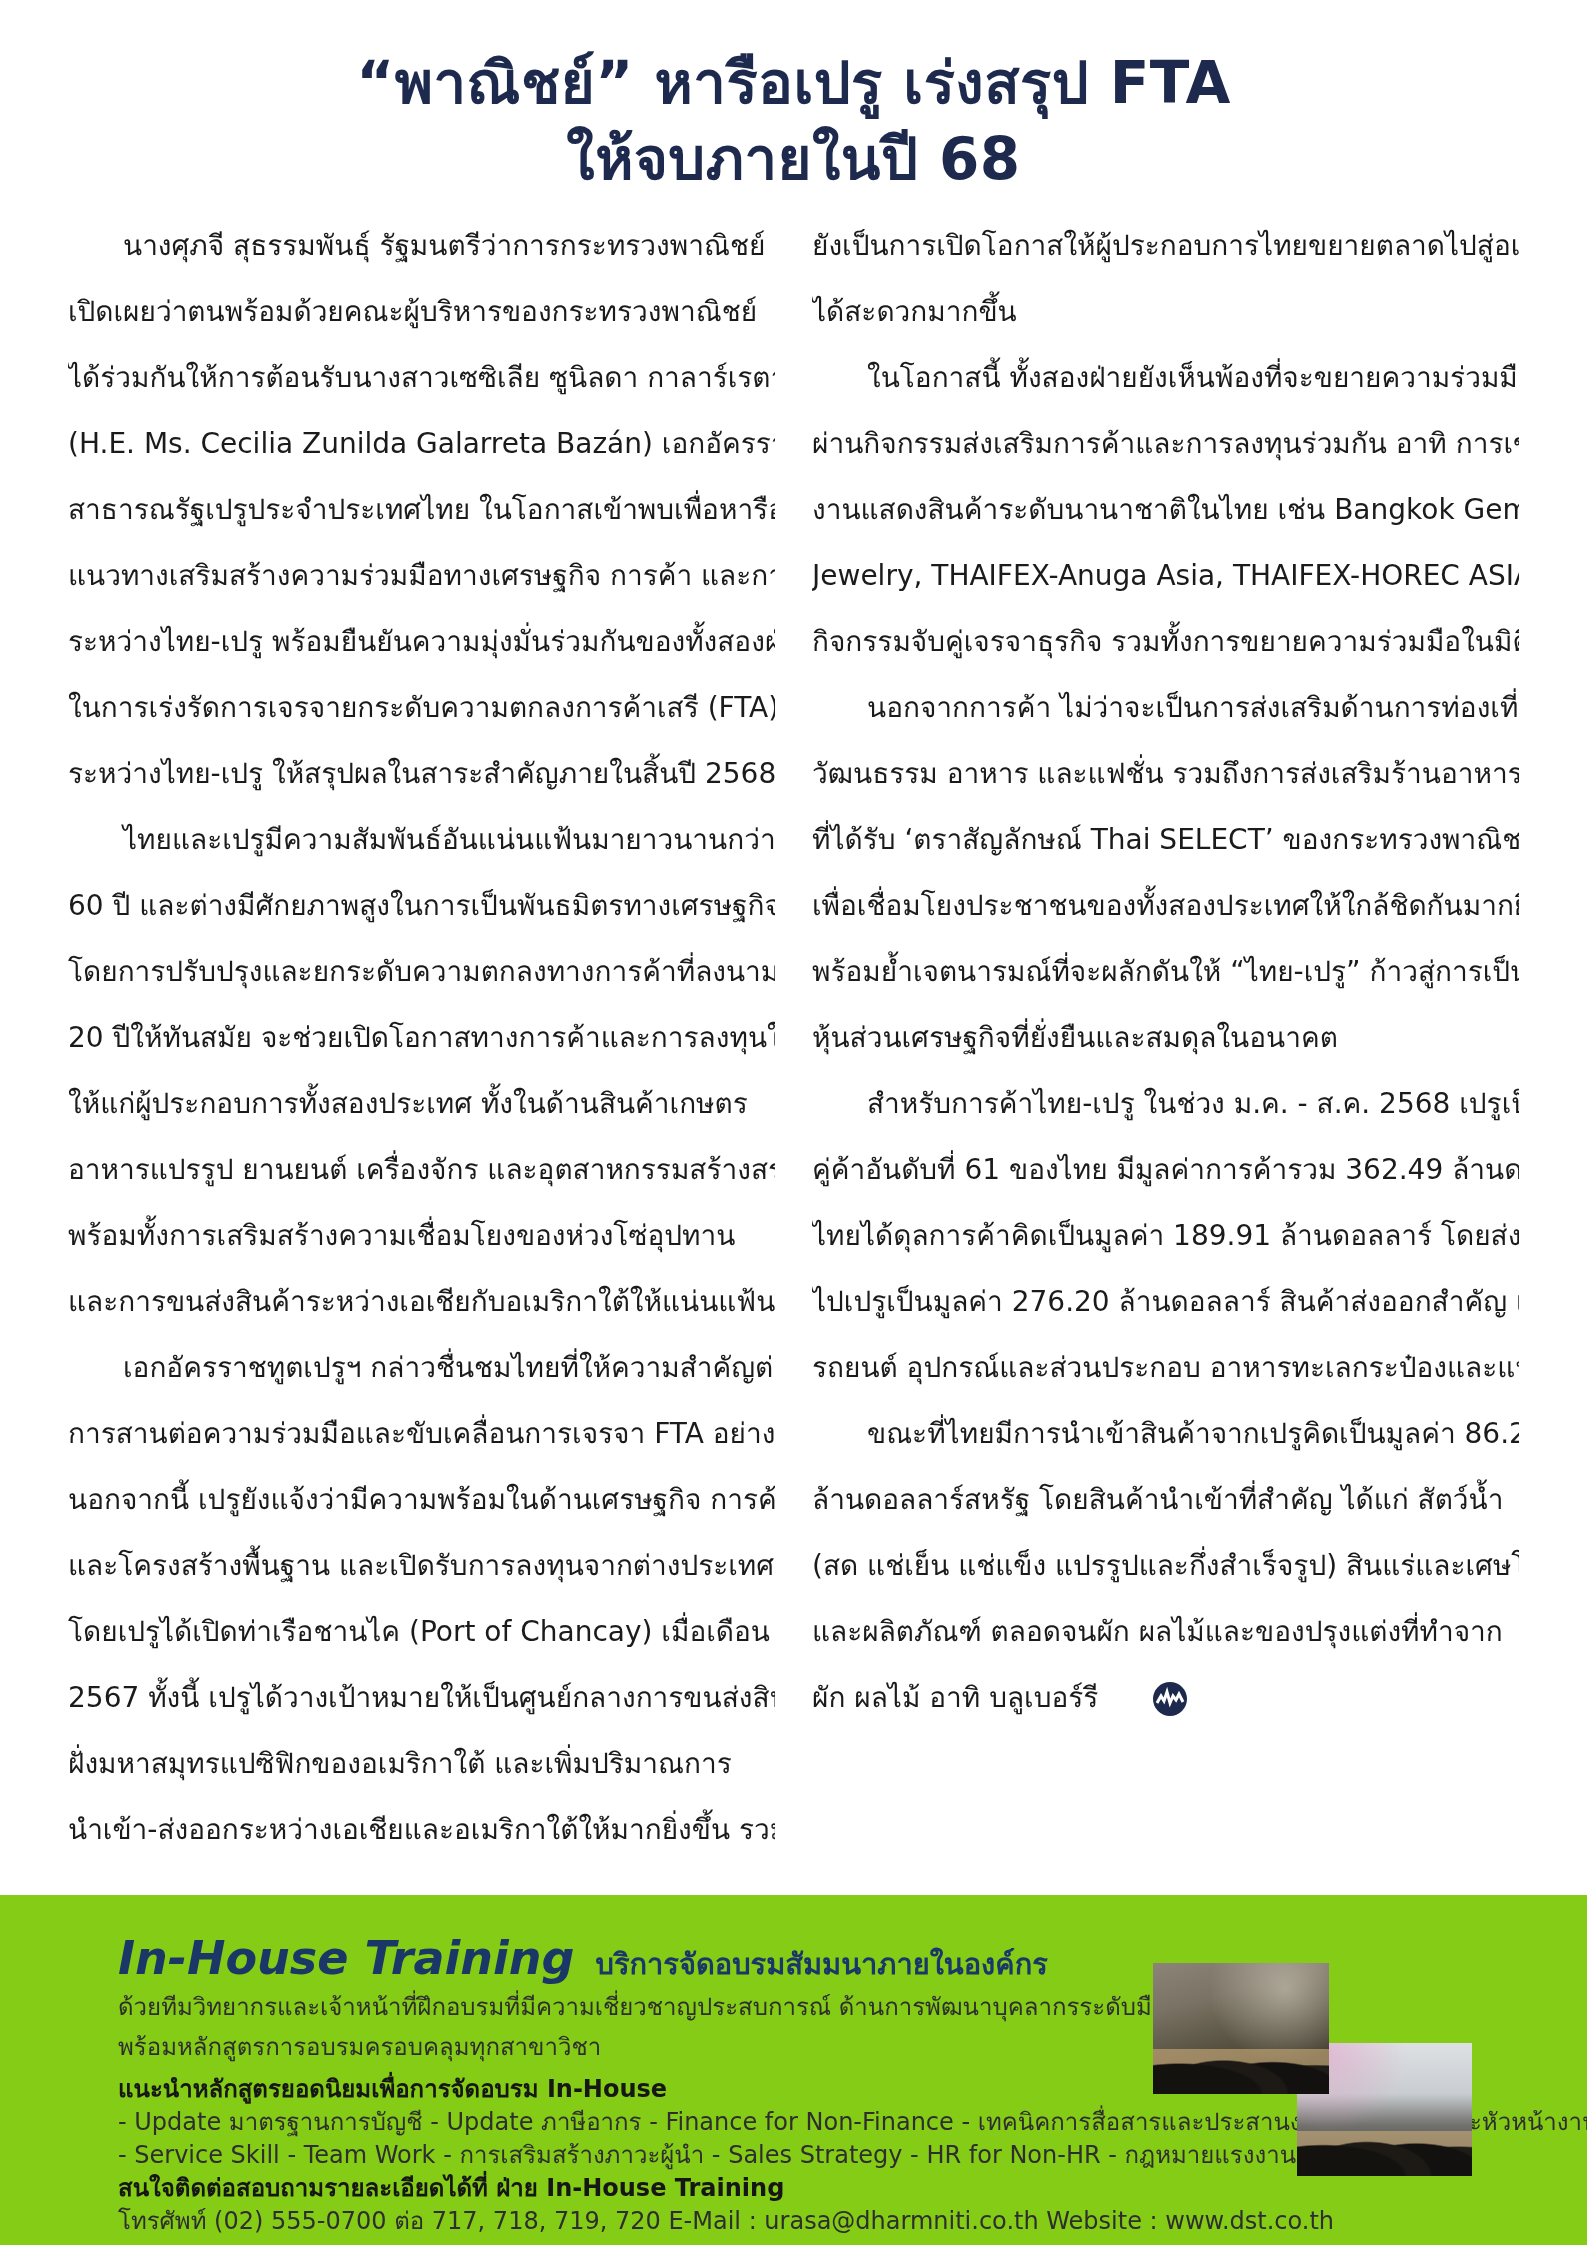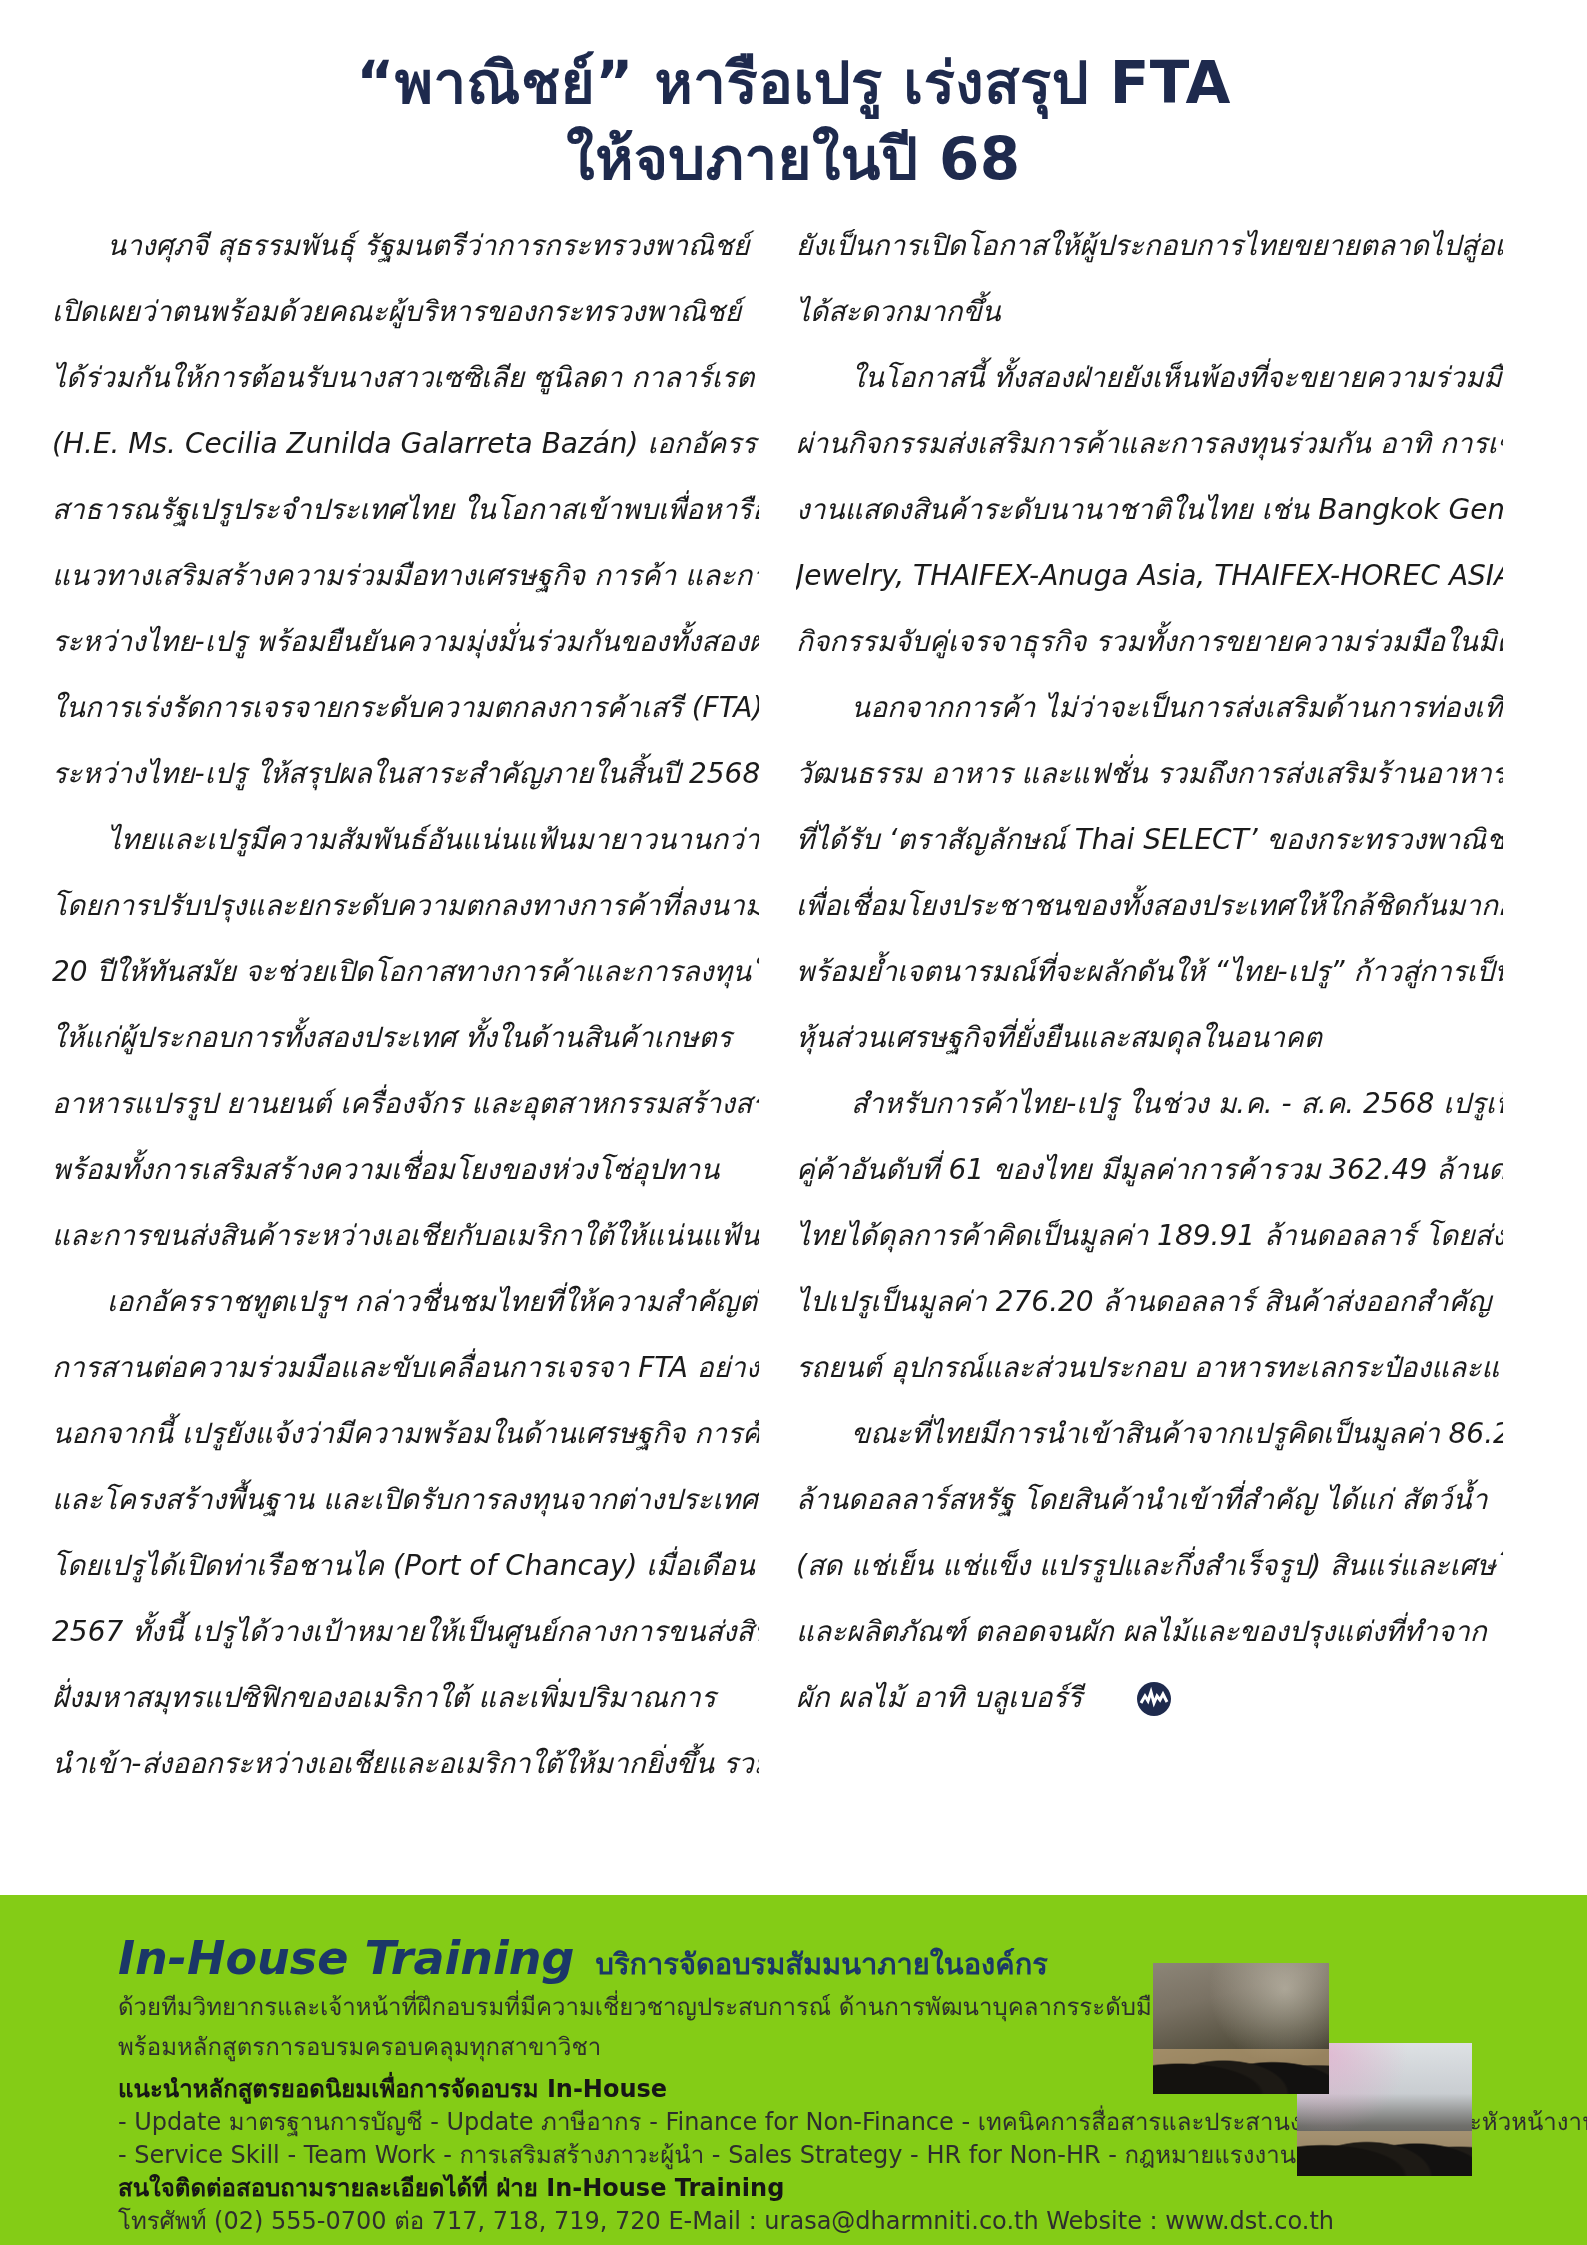--- a/index.html
+++ b/index.html
@@ -18,23 +18,22 @@
     font-weight:700;
   }
   .headline .t-line {
     font-size:58px;
     line-height:76px;
     letter-spacing:0.5px;
   }
   
   .columns {
     display:flex;
-    margin:16px 67px 0 52px;
+    margin:16px 67px 0 68px;
     gap:37px;
-    font-style:italic;
   }
   .col {
     width:707px;
     font-size:28px;
     color:#1b1b1b;
   }
   .tline {
     height:66px;
     line-height:66px;
     white-space:nowrap;
@@ -130,20 +129,21 @@
       <div class="tline ind"><span>นางศุภจี สุธรรมพันธุ์ รัฐมนตรีว่าการกระทรวงพาณิชย์</span></div>
       <div class="tline"><span>เปิดเผยว่าตนพร้อมด้วยคณะผู้บริหารของกระทรวงพาณิชย์</span></div>
       <div class="tline"><span>ได้ร่วมกันให้การต้อนรับนางสาวเซซิเลีย ซูนิลดา กาลาร์เรตา บาซัน</span></div>
       <div class="tline"><span>(H.E. Ms. Cecilia Zunilda Galarreta Bazán) เอกอัครราชทูต</span></div>
       <div class="tline"><span>สาธารณรัฐเปรูประจำประเทศไทย ในโอกาสเข้าพบเพื่อหารือ</span></div>
       <div class="tline"><span>แนวทางเสริมสร้างความร่วมมือทางเศรษฐกิจ การค้า และการลงทุน</span></div>
       <div class="tline"><span>ระหว่างไทย-เปรู พร้อมยืนยันความมุ่งมั่นร่วมกันของทั้งสองฝ่าย</span></div>
       <div class="tline"><span>ในการเร่งรัดการเจรจายกระดับความตกลงการค้าเสรี (FTA)</span></div>
       <div class="tline"><span>ระหว่างไทย-เปรู ให้สรุปผลในสาระสำคัญภายในสิ้นปี 2568</span></div>
       <div class="tline ind"><span>ไทยและเปรูมีความสัมพันธ์อันแน่นแฟ้นมายาวนานกว่า</span></div>
+      <div class="tline"><span>60 ปี และต่างมีศักยภาพสูงในการเป็นพันธมิตรทางเศรษฐกิจ</span></div>
       <div class="tline"><span>โดยการปรับปรุงและยกระดับความตกลงทางการค้าที่ลงนามไว้กว่า</span></div>
       <div class="tline"><span>20 ปีให้ทันสมัย จะช่วยเปิดโอกาสทางการค้าและการลงทุนใหม่ๆ</span></div>
       <div class="tline"><span>ให้แก่ผู้ประกอบการทั้งสองประเทศ ทั้งในด้านสินค้าเกษตร</span></div>
       <div class="tline"><span>อาหารแปรรูป ยานยนต์ เครื่องจักร และอุตสาหกรรมสร้างสรรค์</span></div>
       <div class="tline"><span>พร้อมทั้งการเสริมสร้างความเชื่อมโยงของห่วงโซ่อุปทาน</span></div>
       <div class="tline"><span>และการขนส่งสินค้าระหว่างเอเชียกับอเมริกาใต้ให้แน่นแฟ้นยิ่งขึ้น</span></div>
       <div class="tline ind"><span>เอกอัครราชทูตเปรูฯ กล่าวชื่นชมไทยที่ให้ความสำคัญต่อ</span></div>
       <div class="tline"><span>การสานต่อความร่วมมือและขับเคลื่อนการเจรจา FTA อย่างต่อเนื่อง</span></div>
       <div class="tline"><span>นอกจากนี้ เปรูยังแจ้งว่ามีความพร้อมในด้านเศรษฐกิจ การค้า</span></div>
       <div class="tline"><span>และโครงสร้างพื้นฐาน และเปิดรับการลงทุนจากต่างประเทศ</span></div>

